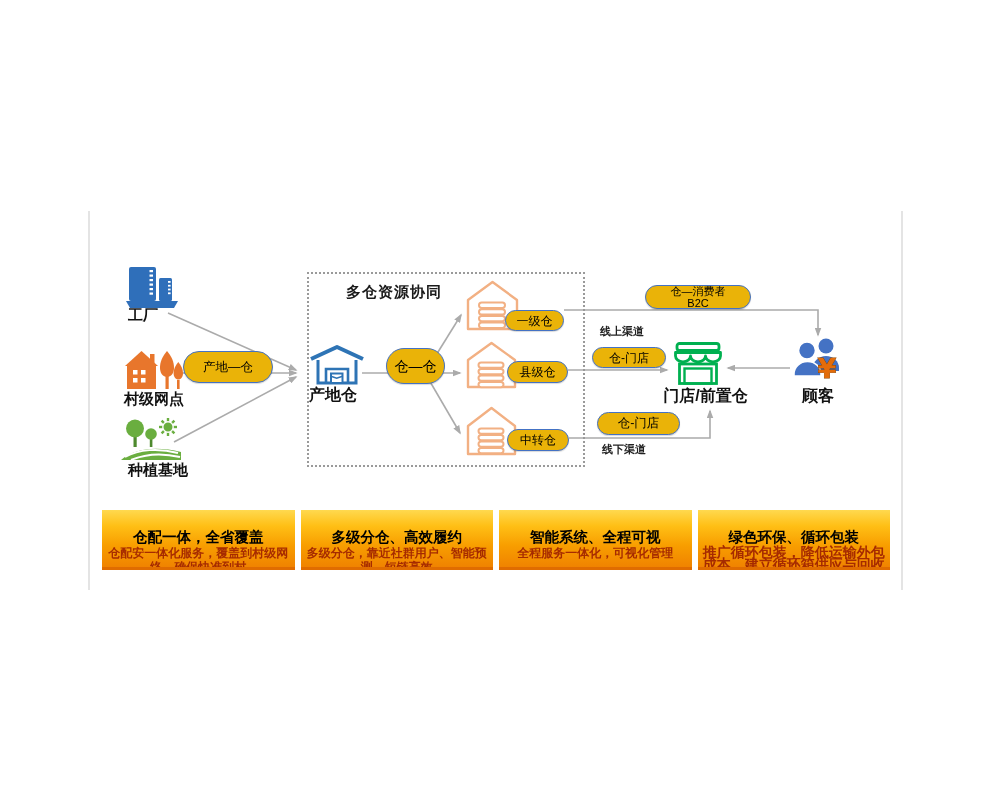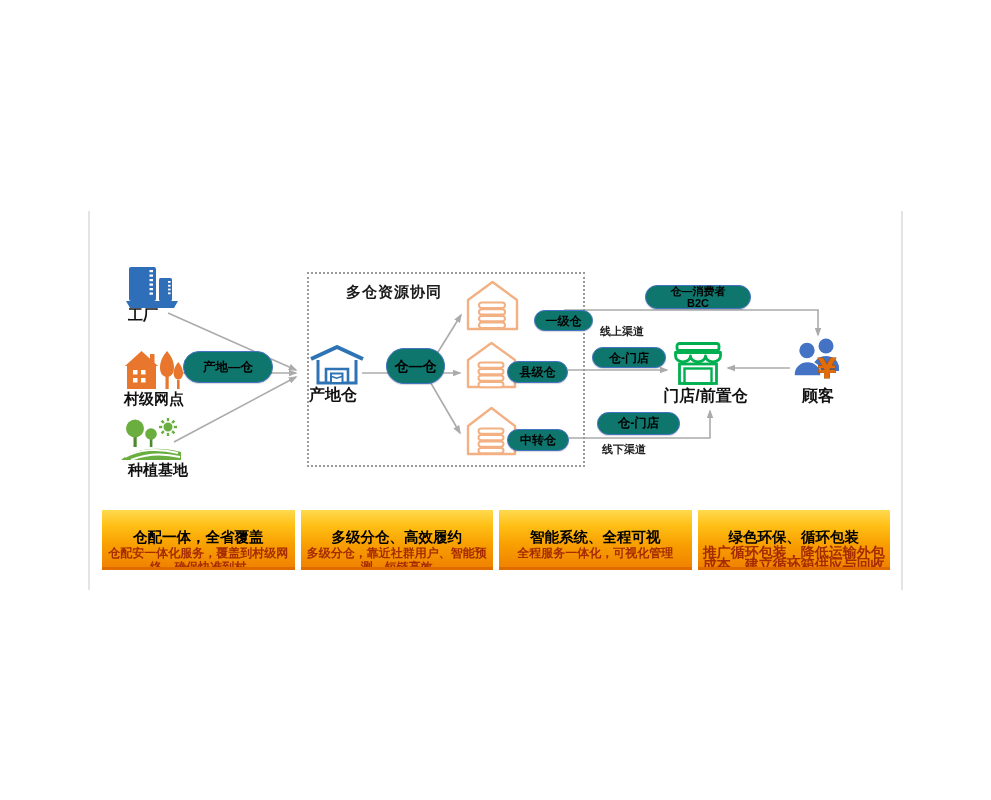--- a/index.html
+++ b/index.html
@@ -4,22 +4,22 @@
 <style>
   * { margin:0; padding:0; box-sizing:border-box; }
   html,body { background:#ffffff; }
   body { font-family:"Liberation Sans","DejaVu Sans",sans-serif; }
   .stage { position:relative; width:991px; height:800px; background:#ffffff; overflow:hidden; }
   .abs { position:absolute; }
   .edge { position:absolute; width:2px; background:#e4e4e4; }
   .lines-svg { position:absolute; left:0; top:0; pointer-events:none; }
   .dashed-box { position:absolute; border:2px dotted #9a9a9a; background:transparent; }
   .pill {
-    position:absolute; background:#0f766e; border:1.5px solid #4472C4;
-    border-radius:999px; color:#000; font-weight:bold; text-align:center;
+    position:absolute; background:#eab308; border:1.5px solid #4472C4;
+    border-radius:999px; color:#000; font-weight:normal; text-align:center;
     display:flex; align-items:center; justify-content:center; line-height:1;
     box-shadow:0 1px 1px rgba(0,0,0,0.15);
   }
   .pill.two-line { flex-direction:column; gap:1px; }
   .nlabel { position:absolute; color:#111; font-weight:bold; white-space:nowrap; }
   .cluster-title { position:absolute; color:#1a1a1a; font-size:15px; font-weight:600;
     letter-spacing:1px; white-space:nowrap; }
   .channel { position:absolute; color:#222; font-size:11px; font-weight:bold; white-space:nowrap; }
   .benefits { position:absolute; left:102px; top:510px; width:788px; height:60px;
     display:flex; gap:6px; }
@@ -166,21 +166,21 @@
     <svg width="53" height="52" viewBox="0 0 53 52">
       <path d="M3,21 L26.5,3 L50,21 V49 H3 Z" fill="#ffffff" stroke="#F2B083" stroke-width="2.4" stroke-linejoin="round"></path>
       <g fill="#ffffff" stroke="#F2B083" stroke-width="2">
         <rect x="13.5" y="23.5" width="25" height="5.2" rx="2.6"></rect>
           <rect x="13.5" y="30" width="25" height="5.2" rx="2.6"></rect>
         <rect x="13.5" y="36.5" width="25" height="5.2" rx="2.6"></rect>
           <rect x="13.5" y="43" width="25" height="5.2" rx="2.6"></rect>
       </g>
     </svg>
   </div>
-  <div class="pill" style="left:505px; top:310px; width:59px; height:21px; font-size:12px;margin-left:29px;">一级仓</div>
+  <div class="pill" style="left:505px; top:310px; width:59px; height:21px; font-size:12px;">一级仓</div>
   <div class="pill" style="left:507px; top:361px; width:61px; height:22px; font-size:12px;">县级仓</div>
   <div class="pill" style="left:507px; top:429px; width:62px; height:22px; font-size:12px;">中转仓</div>
 
   <div class="pill two-line" style="left:645px; top:285px; width:106px; height:24px; font-size:11px;">
     <span>仓—消费者</span>
     <span>B2C</span>
   </div>
 
   <div class="channel" style="left:600px; top:324px;">线上渠道</div>
   <div class="channel" style="left:602px; top:442px;">线下渠道</div>

